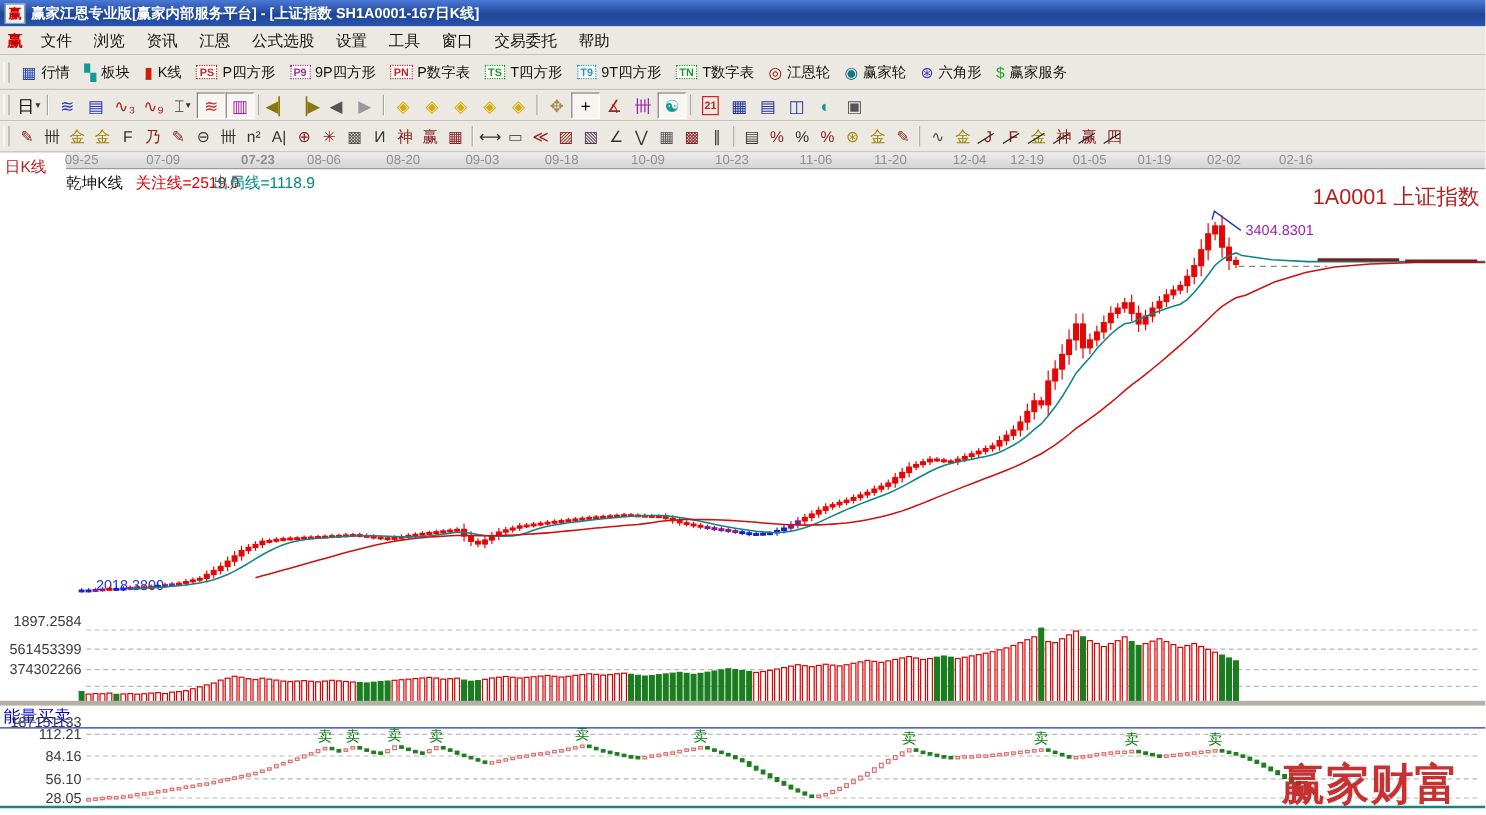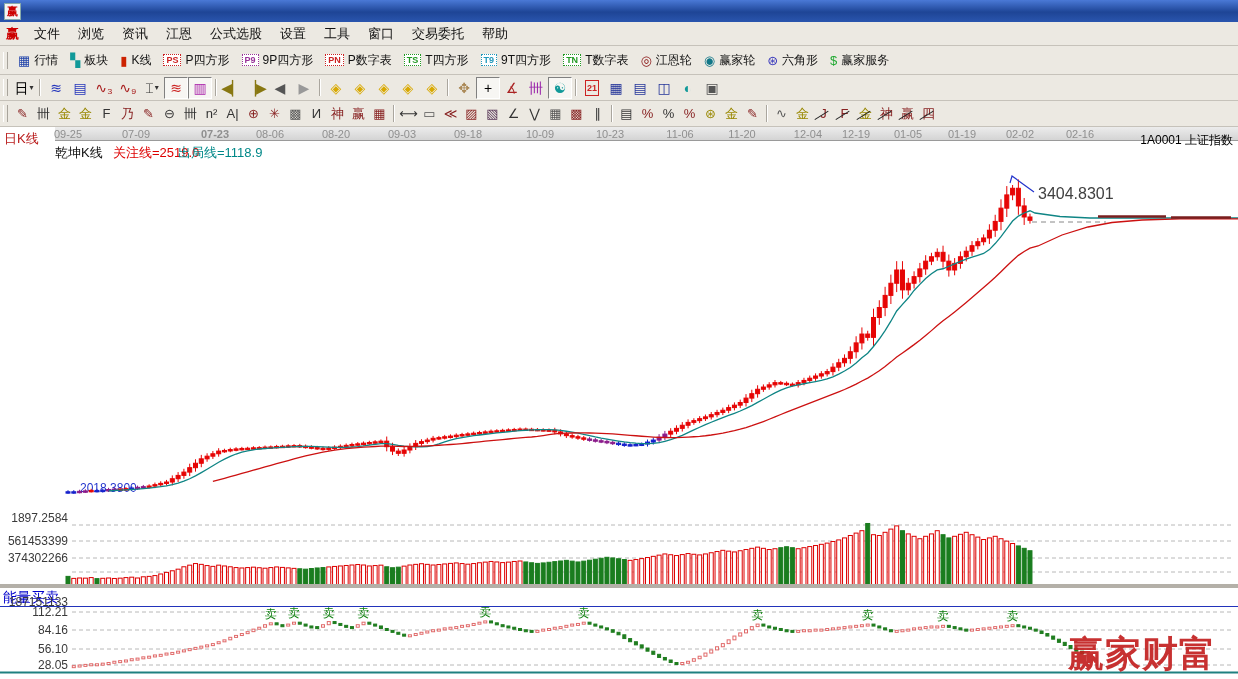--- a/index.html
+++ b/index.html
@@ -34,33 +34,34 @@
   
   .date-axis{position:absolute;left:55px;top:127px;right:0;height:13px;
              background:linear-gradient(180deg,#ececec,#d4d4d4);border-bottom:1px solid #9a9a9a;z-index:2}
   .date-tick{position:absolute;top:1px;width:44px;text-align:center;color:#8f8f8f;font-size:11px}
   #chart-svg{position:absolute;left:0;top:0;z-index:1}
   .lbl{position:absolute;z-index:2;white-space:nowrap}
   .period{left:4px;top:130px;color:#b91c1c;font-size:13px}
   .kname{left:55px;top:144px;color:#111;font-size:13px}
   .watch{left:113px;top:144px;color:#dd0000;font-size:13px}
   .exit{left:178px;top:144px;color:#008888;font-size:13px}
-  .symbol{right:5px;top:132px;color:#000000;font-size:12px}
-  .peak{left:1038px;top:185px;color:#404040;font-size:16px}
+  .symbol{right:5px;top:152px;color:#b91c1c;font-size:18px}
+  .peak{left:1038px;top:185px;color:#a21caf;font-size:12px}
   .lowann{left:80px;top:481px;color:#2233cc;font-size:12px;z-index:0}
   .indname{left:3px;top:589px;color:#0000cc;font-size:14px}
   .axis-lbl{position:absolute;left:4px;width:64px;text-align:right;color:#3a3a3a;font-size:12px;z-index:2}
   .watermark{position:absolute;left:1068px;top:630px;z-index:3;color:#c32020;font-size:36px;font-weight:bold;
              font-family:"Liberation Serif","DejaVu Serif",serif;letter-spacing:1px;opacity:.92}
 </style>
 </head>
 <body>
 
 <div class="titlebar">
   <span class="title-logo">赢</span>
+  <span class="title-text">赢家江恩专业版[赢家内部服务平台] - [上证指数  SH1A0001-167日K线]</span>
 </div>
 
 <div class="menubar">
   <span class="menu-logo">赢</span>
   <span id="menu-items" style="display:flex">
       <span class="menu-item">文件</span>
       <span class="menu-item">浏览</span>
       <span class="menu-item">资讯</span>
       <span class="menu-item">江恩</span>
       <span class="menu-item">公式选股</span>

